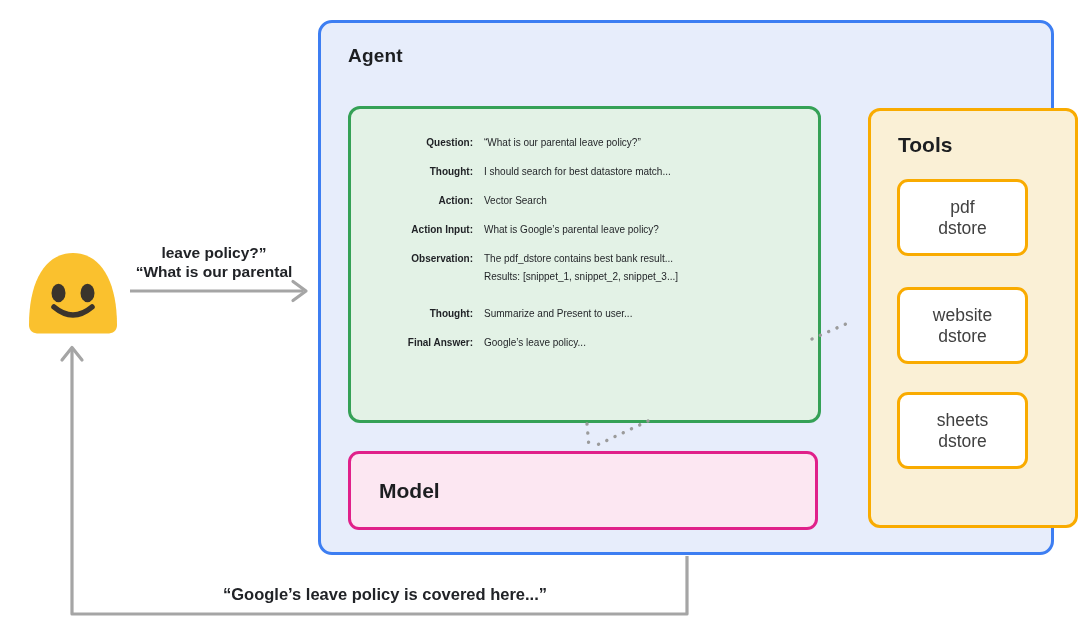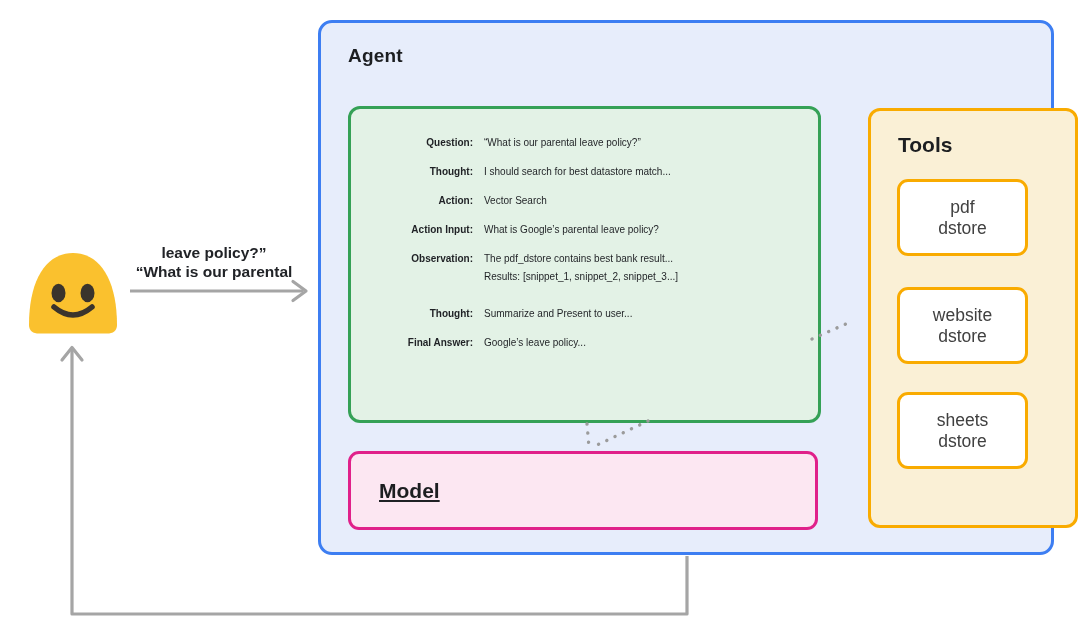--- a/index.html
+++ b/index.html
@@ -45,21 +45,21 @@
   .t-value{text-align:left;}
   .gap-above{margin-top:8px;}
 
   
   .model-box{
     position:absolute;left:27px;top:428px;width:470px;height:79px;
     background:var(--c-model-fill,#fce7f2);
     border:3px solid var(--c-model-border,#e0218a);
     border-radius:11px;
     box-sizing:border-box;
-    display:flex;align-items:center;text-decoration:underline;
+    display:flex;align-items:center;
   }
   .model-title{margin-left:28px;font-size:21px;font-weight:600;color:#1c1e21;}
 
   
   .tools-box{
     position:absolute;left:547px;top:85px;width:210px;height:420px;
     background:var(--c-tools-fill,#faf0d6);
     border:3px solid var(--c-tools-border,#f9ab00);
     border-radius:12px;
     box-sizing:border-box;
@@ -175,14 +175,15 @@
   </div>
 
   <svg class="layer" viewBox="0 0 1080 635">
     <g stroke="#9b9b9b" stroke-width="3.4" fill="none" stroke-linecap="round" stroke-dasharray="0.1 9">
       <path d="M 587 424 L 589 447"></path>
       <path d="M 648 421 L 595 446"></path>
       <path d="M 812 339 L 848 323"></path>
     </g>
   </svg>
 
+  <div class="response-text">“Google’s leave policy is covered here...”</div>
 
 </div>
 
 </body></html>

